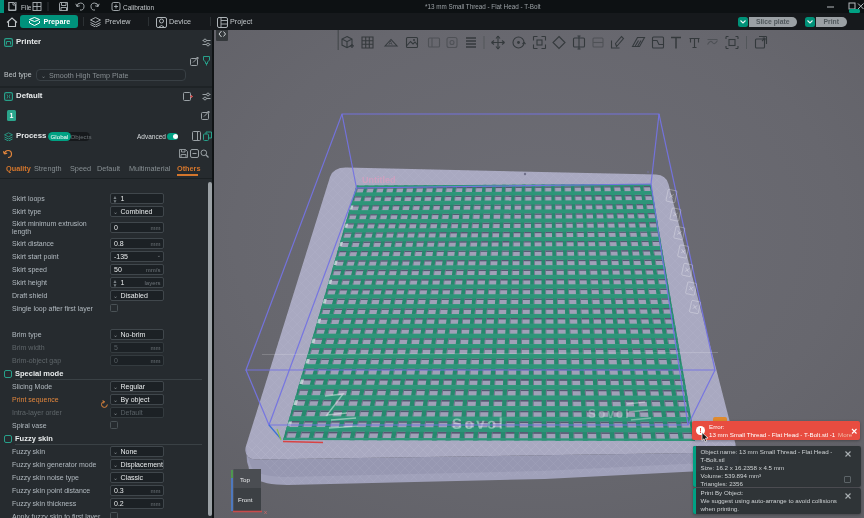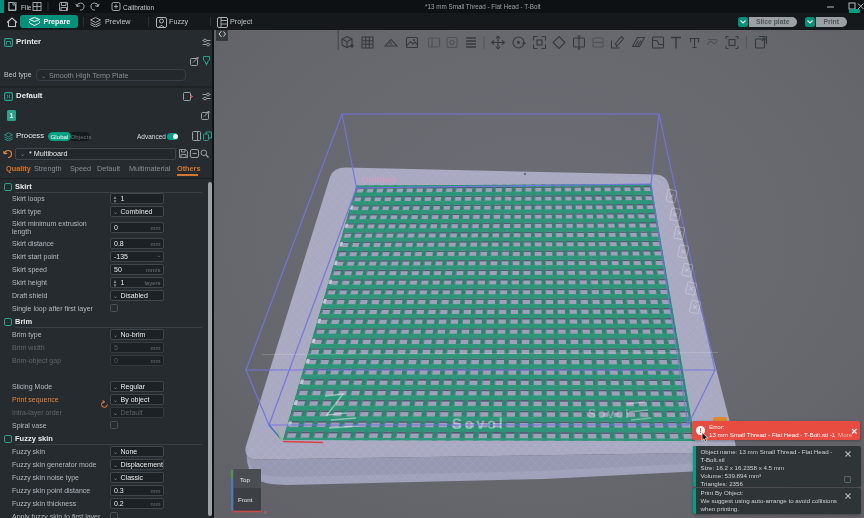--- a/index.html
+++ b/index.html
@@ -46,21 +46,21 @@
   </div>
   <svg class="abs" style="left:90px;top:4px" width="11" height="10">
       <path d="M0.5,3 L5.5,0.5 L10.5,3 L5.5,5.5 Z M0.5,5.5 L5.5,8 L10.5,5.5 M0.5,7.5 L5.5,10 L10.5,7.5" stroke="#aeb4b8" fill="none" stroke-width="0.9"></path>
     </svg>
   <div class="abs" style="left:105px;top:0;height:17px;display:flex;align-items:center;color:#c3c8cb;font-size:7.2px">Preview</div>
   <svg class="abs" style="left:156px;top:3.5px" width="11" height="11">
       <rect x="0.5" y="0.5" width="10" height="10" rx="1.5" stroke="#aeb4b8" fill="none"></rect>
       <circle cx="5.5" cy="4" r="2" stroke="#aeb4b8" fill="none"></circle>
       <path d="M3,10 Q5.5,7 8,10" stroke="#aeb4b8" fill="none"></path>
     </svg>
-  <div class="abs" style="left:169px;top:0;height:17px;display:flex;align-items:center;color:#c3c8cb;font-size:7.2px">Fuzzy</div>
+  <div class="abs" style="left:169px;top:0;height:17px;display:flex;align-items:center;color:#c3c8cb;font-size:7.2px">Device</div>
   <svg class="abs" style="left:217px;top:3.5px" width="11" height="11">
       <rect x="0.5" y="0.5" width="10" height="10" rx="1.5" stroke="#aeb4b8" fill="none"></rect>
       <path d="M4,0.5 V10.5 M4,3.5 H10.5 M4,7 H10.5" stroke="#aeb4b8" fill="none" stroke-width="0.9"></path>
     </svg>
   <div class="abs" style="left:230px;top:0;height:17px;display:flex;align-items:center;color:#c3c8cb;font-size:7.2px">Project</div>
   <div class="abs" style="left:83px;top:4px;width:1px;height:9px;background:#2c3134"></div>
   <div class="abs" style="left:148px;top:4px;width:1px;height:9px;background:#2c3134"></div>
   <div class="abs" style="left:210px;top:4px;width:1px;height:9px;background:#2c3134"></div>
 
   <div class="abs" style="left:737.5px;top:3.5px;width:10px;height:10px;background:#009178;border-radius:2.5px"></div>
@@ -123,68 +123,59 @@
   <svg class="abs" style="left:201px;top:81px" width="9" height="9">
       <rect x="0.5" y="1.5" width="7" height="7" rx="1" stroke="#9aa1a5" fill="none"></rect>
       <path d="M3,5.5 L8,0.5 M8,0.5 L6.5,0.5 M8,0.5 L8,2" stroke="#9aa1a5" fill="none"></path>
     </svg>
 
   <svg class="abs" style="left:4px;top:102px" width="9" height="9">
       <path d="M0.5,2.8 L4.5,0.8 L8.5,2.8 L4.5,4.8 Z" stroke="#27a08a" fill="none" stroke-width="0.9"></path>
       <path d="M0.5,5 L4.5,7 L8.5,5" stroke="#27a08a" fill="none" stroke-width="0.9"></path>
       <path d="M0.5,7 L4.5,9 L8.5,7" stroke="#27a08a" fill="none" stroke-width="0.9"></path>
     </svg>
-  <div class="abs" style="left:16px;top:101px;font-size:7.8px;font-weight:normal;color:#e8ebec">Process</div>
+  <div class="abs" style="left:16px;top:101px;font-size:7.8px;font-weight:bold;color:#e8ebec">Process</div>
   <div class="abs" style="left:48px;top:101.5px;width:42px;height:9.5px;background:#16191c;border-radius:5px"></div>
   <div class="abs" style="left:48px;top:101.5px;width:23px;height:9.5px;background:#00a183;border-radius:5px;display:flex;align-items:center;justify-content:center;color:#fff;font-size:6.2px">Global</div>
   <div class="abs" style="left:72px;top:101.5px;width:18px;height:9.5px;display:flex;align-items:center;justify-content:center;color:#6e7579;font-size:6.2px">Objects</div>
   <div class="abs" style="left:137px;top:103px;font-size:6.5px;color:#d8dcde">Advanced</div>
   <div class="abs" style="left:167px;top:102.5px;width:11px;height:7px;background:#00a183;border-radius:3.5px"></div>
   <div class="abs" style="left:172.5px;top:103.5px;width:5px;height:5px;background:#fff;border-radius:50%"></div>
   <svg class="abs" style="left:192px;top:101px" width="9" height="10">
       <rect x="0.5" y="0.5" width="8" height="9" rx="1" stroke="#9aa1a5" fill="none"></rect>
       <path d="M5.5,0.5 V9.5" stroke="#9aa1a5"></path>
     </svg>
   <svg class="abs" style="left:203px;top:101px" width="9" height="10">
       <rect x="0.5" y="3" width="5" height="6.5" rx="1" stroke="#27a08a" fill="none"></rect>
       <path d="M3,3 V1 H8.5 V7 H6" stroke="#27a08a" fill="none"></path>
     </svg>
 
   <svg class="abs" style="left:3px;top:119px" width="10" height="10">
       <path d="M1.5,5 A3.5,3.5 0 1 1 5,8.5 M1.5,5 L0.3,2.3 M1.5,5 L4.2,4.2" stroke="#e0853c" fill="none" stroke-width="1.2"></path>
     </svg>
-  <div class="abs" style="left:15px;top:117.5px;width:161px;height:12.5px;border:1px solid #41484d;border-radius:2px;background:#23282c;display:flex;align-items:center">
-    <span style="color:#8a9195;font-size:6px;margin-left:4px">⌄</span>
-    <span style="color:#e8ebec;font-size:7.2px;margin-left:4px">* Multiboard</span>
-  </div>
   <svg class="abs" style="left:179px;top:119px" width="9" height="9">
       <path d="M0.5,0.5 H6.5 L8.5,2.5 V8.5 H0.5 Z M2.5,0.5 V3 H6 V0.5 M2,8.5 V5.5 H7 V8.5" stroke="#9aa1a5" fill="none" stroke-width="0.9"></path>
     </svg>
   <svg class="abs" style="left:189.5px;top:119px" width="9" height="9">
       <rect x="0.5" y="0.5" width="8" height="8" rx="1.5" stroke="#9aa1a5" fill="none"></rect>
       <path d="M2.5,4.5 H6.5" stroke="#9aa1a5"></path>
     </svg>
   <svg class="abs" style="left:199.5px;top:119px" width="9" height="9">
       <circle cx="3.8" cy="3.8" r="2.8" stroke="#9aa1a5" fill="none"></circle>
       <path d="M6,6 L8.5,8.5" stroke="#9aa1a5" stroke-width="1.2"></path>
     </svg>
 
   <div class="abs" style="left:6px;top:134px;font-size:7.3px;font-weight:bold;color:#d4762c">Quality</div>
   <div class="abs" style="left:34px;top:134px;font-size:7.3px;color:#878f93">Strength</div>
   <div class="abs" style="left:70px;top:134px;font-size:7.3px;color:#878f93">Speed</div>
   <div class="abs" style="left:97px;top:134px;font-size:7.3px;color:#878f93">Default</div>
   <div class="abs" style="left:129px;top:134px;font-size:7.3px;color:#878f93">Multimaterial</div>
   <div class="abs" style="left:177px;top:134px;font-size:7.3px;font-weight:bold;color:#d4762c">Others</div>
   <div class="abs" style="left:177px;top:144px;width:21px;height:1.5px;background:#d4762c"></div>
   <div class="abs" style="left:0;top:147.5px;width:212px;height:1px;background:#1b2023"></div>
-  <div style="position:absolute;left:0;top:150px;width:206px;height:13px">
-      <div style="position:absolute;left:4px;top:2.5px;width:8px;height:8px;border:1.2px solid #27a08a;border-radius:2px;box-sizing:border-box"></div>
-      <div style="position:absolute;left:15px;top:0;height:13px;display:flex;align-items:center;font-size:7.5px;font-weight:bold;color:#e8ebec">Skirt</div>
-      <div style="position:absolute;left:15px;right:4px;top:12px;border-top:1px solid #3a4145"></div>
-    </div>
     <div style="position:absolute;left:0;top:162px;width:206px;height:13px">
       <div style="position:absolute;left:12px;top:0;width:95px;height:13px;display:flex;align-items:center;font-size:7px;color:#b2bac0;line-height:7.6px">Skirt loops</div>
       <div style="position:absolute;left:110px;top:1.25px;width:54px;height:10.5px;background:#1c2125;border:1px solid #40474c;border-radius:2px;box-sizing:border-box;display:flex;align-items:center">
         <span style="color:#7b8287;font-size:5px;margin-left:1.5px;line-height:4px">▲<br>▼</span>
         <span style="color:#e8ebec;font-size:7px;margin-left:3px">1</span>
       </div>
     </div>
     <div style="position:absolute;left:0;top:175px;width:206px;height:13px">
       <div style="position:absolute;left:12px;top:0;width:95px;height:13px;display:flex;align-items:center;font-size:7px;color:#b2bac0;line-height:7.6px">Skirt type</div>
       <div style="position:absolute;left:110px;top:1.25px;width:54px;height:10.5px;background:#1c2125;border:1px solid #40474c;border-radius:2px;box-sizing:border-box;display:flex;align-items:center">
@@ -232,45 +223,45 @@
       <div style="position:absolute;left:12px;top:0;width:95px;height:13px;display:flex;align-items:center;font-size:7px;color:#b2bac0;line-height:7.6px">Draft shield</div>
       <div style="position:absolute;left:110px;top:1.25px;width:54px;height:10.5px;background:#1c2125;border:1px solid #40474c;border-radius:2px;box-sizing:border-box;display:flex;align-items:center">
         <span style="color:#8a9195;font-size:6px;margin-left:2px">⌄</span>
         <span style="color:#e8ebec;font-size:7px;margin-left:2.5px;white-space:nowrap">Disabled</span>
       </div>
     </div>
     <div style="position:absolute;left:0;top:272px;width:206px;height:13px">
       <div style="position:absolute;left:12px;top:0;width:95px;height:13px;display:flex;align-items:center;font-size:7px;color:#b2bac0;line-height:7.6px">Single loop after first layer</div>
       <div style="position:absolute;left:110px;top:2.25px;width:7.5px;height:7.5px;border:1px solid #4a5256;border-radius:1.5px"></div>
     </div>
-    <div style="position:absolute;left:0;top:285px;width:206px;height:13px">
-      <div style="position:absolute;left:4px;top:2.5px;width:8px;height:8px;border:1.2px solid #27a08a;border-radius:2px;box-sizing:border-box"></div>
-      <div style="position:absolute;left:15px;top:0;height:13px;display:flex;align-items:center;font-size:7.5px;font-weight:bold;color:#e8ebec">Brim</div>
-      <div style="position:absolute;left:15px;right:4px;top:12px;border-top:1px solid #3a4145"></div>
-    </div>
     <div style="position:absolute;left:0;top:298px;width:206px;height:13px">
       <div style="position:absolute;left:12px;top:0;width:95px;height:13px;display:flex;align-items:center;font-size:7px;color:#b2bac0;line-height:7.6px">Brim type</div>
       <div style="position:absolute;left:110px;top:1.25px;width:54px;height:10.5px;background:#1c2125;border:1px solid #40474c;border-radius:2px;box-sizing:border-box;display:flex;align-items:center">
         <span style="color:#8a9195;font-size:6px;margin-left:2px">⌄</span>
         <span style="color:#e8ebec;font-size:7px;margin-left:2.5px;white-space:nowrap">No-brim</span>
       </div>
     </div>
     <div style="position:absolute;left:0;top:311px;width:206px;height:13px">
       <div style="position:absolute;left:12px;top:0;width:95px;height:13px;display:flex;align-items:center;font-size:7px;color:#5f666a;line-height:7.6px">Brim width</div>
       <div style="position:absolute;left:110px;top:1.25px;width:54px;height:10.5px;background:#1c2125;border:1px solid #343b3f;border-radius:2px;box-sizing:border-box;display:flex;align-items:center">
         <span style="color:#596166;font-size:7px;margin-left:3px">5</span>
         <span style="font-size:6px;margin-left:auto;margin-right:2.5px;color:#6e757a">mm</span>
       </div>
     </div>
     <div style="position:absolute;left:0;top:324px;width:206px;height:13px">
       <div style="position:absolute;left:12px;top:0;width:95px;height:13px;display:flex;align-items:center;font-size:7px;color:#5f666a;line-height:7.6px">Brim-object gap</div>
       <div style="position:absolute;left:110px;top:1.25px;width:54px;height:10.5px;background:#1c2125;border:1px solid #343b3f;border-radius:2px;box-sizing:border-box;display:flex;align-items:center">
         <span style="color:#596166;font-size:7px;margin-left:3px">0</span>
         <span style="font-size:6px;margin-left:auto;margin-right:2.5px;color:#6e757a">mm</span>
       </div>
+    </div>
+    <div style="position:absolute;left:0;top:337px;width:206px;height:13px">
+      <div style="position:absolute;left:4px;top:2.5px;width:8px;height:8px;border:1.2px solid #27a08a;border-radius:2px;box-sizing:border-box"></div>
+      <div style="position:absolute;left:15px;top:0;height:13px;display:flex;align-items:center;font-size:7.5px;font-weight:bold;color:#e8ebec">Special mode</div>
+      <div style="position:absolute;left:15px;right:4px;top:12px;border-top:1px solid #3a4145"></div>
     </div>
     <div style="position:absolute;left:0;top:350px;width:206px;height:13px">
       <div style="position:absolute;left:12px;top:0;width:95px;height:13px;display:flex;align-items:center;font-size:7px;color:#b2bac0;line-height:7.6px">Slicing Mode</div>
       <div style="position:absolute;left:110px;top:1.25px;width:54px;height:10.5px;background:#1c2125;border:1px solid #40474c;border-radius:2px;box-sizing:border-box;display:flex;align-items:center">
         <span style="color:#8a9195;font-size:6px;margin-left:2px">⌄</span>
         <span style="color:#e8ebec;font-size:7px;margin-left:2.5px;white-space:nowrap">Regular</span>
       </div>
     </div>
     <div style="position:absolute;left:0;top:363px;width:206px;height:13px">
       <div style="position:absolute;left:12px;top:0;width:95px;height:13px;display:flex;align-items:center;font-size:7px;color:#e0853c;line-height:7.6px">Print sequence</div>

